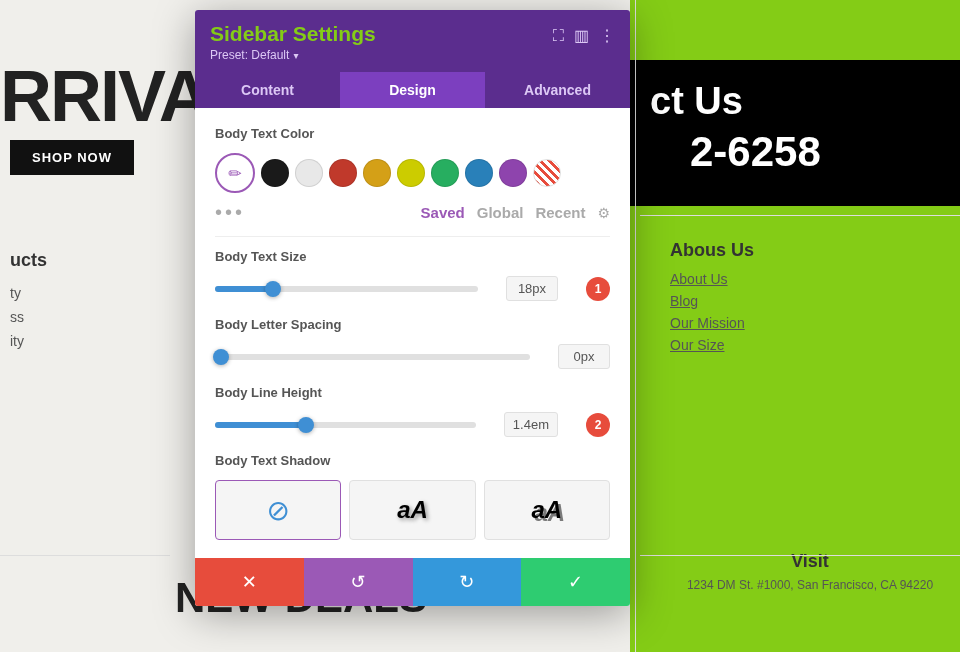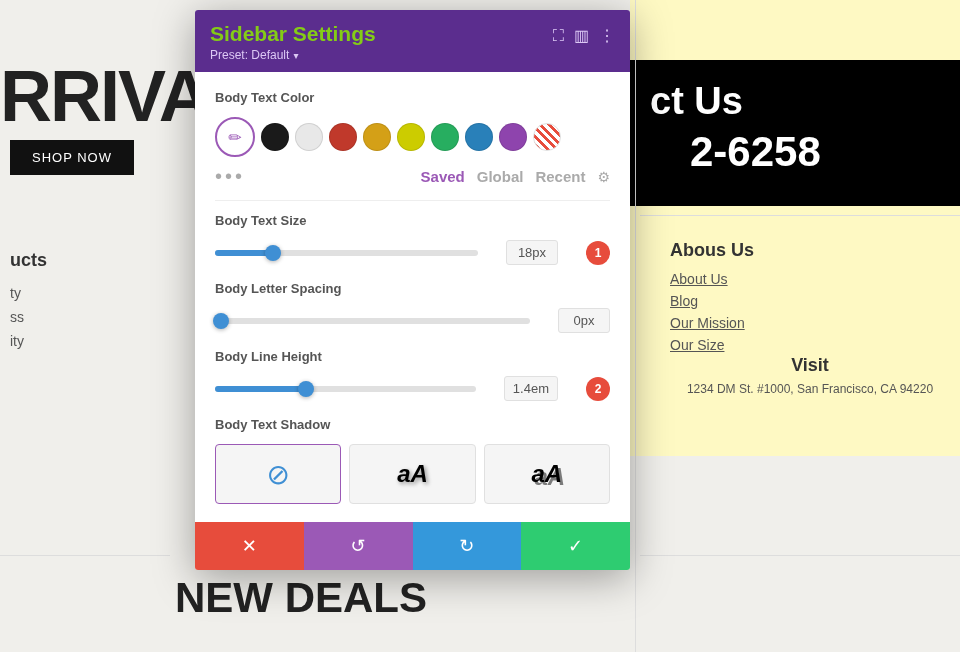--- a/index.html
+++ b/index.html
@@ -37,21 +37,21 @@
       white-space: nowrap;
     }
 
     .shop-now-btn {
       position: absolute;
       top: 140px; left: 10px;
       background: #111;
       color: #fff;
       padding: 10px 22px;
       font-size: 13px;
-      font-weight: 400;
+      font-weight: 700;
       letter-spacing: 1px;
       border: none;
     }
 
     .products-label {
       position: absolute;
       top: 250px; left: 10px;
       font-size: 18px;
       font-weight: 700;
       color: #333;
@@ -75,22 +75,22 @@
       font-size: 42px;
       font-weight: 900;
       color: #222;
       text-transform: uppercase;
     }
 
     
     .bg-right {
       position: absolute;
       right: 0; top: 0;
-      width: 330px; height: 456px;
-      background: #fef9c3;
+      width: 330px; height: 652px;
+      background: #84cc16;
     }
 
     .contact-header {
       position: absolute;
       top: 60px; right: 0;
       width: 330px;
       background: #000;
       color: #fff;
       padding: 20px 20px 30px;
     }
@@ -491,20 +491,25 @@
         <span class="panel-preset-arrow">▾</span>
       </div>
     </div>
     <div class="panel-header-icons">
       <span class="panel-header-icon">⛶</span>
       <span class="panel-header-icon">▥</span>
       <span class="panel-header-icon">⋮</span>
     </div>
   </div>
 
+  <div class="panel-tabs">
+    <div class="panel-tab">Content</div>
+    <div class="panel-tab active">Design</div>
+    <div class="panel-tab">Advanced</div>
+  </div>
 
   <div class="panel-body">
 
     <div class="section-label">Body Text Color</div>
 
     <div class="color-picker-row">
       <div class="color-swatch-active">
         <span class="pencil-icon">✏</span>
       </div>
       <div class="color-swatch" style="background:#1a1a1a"></div>

